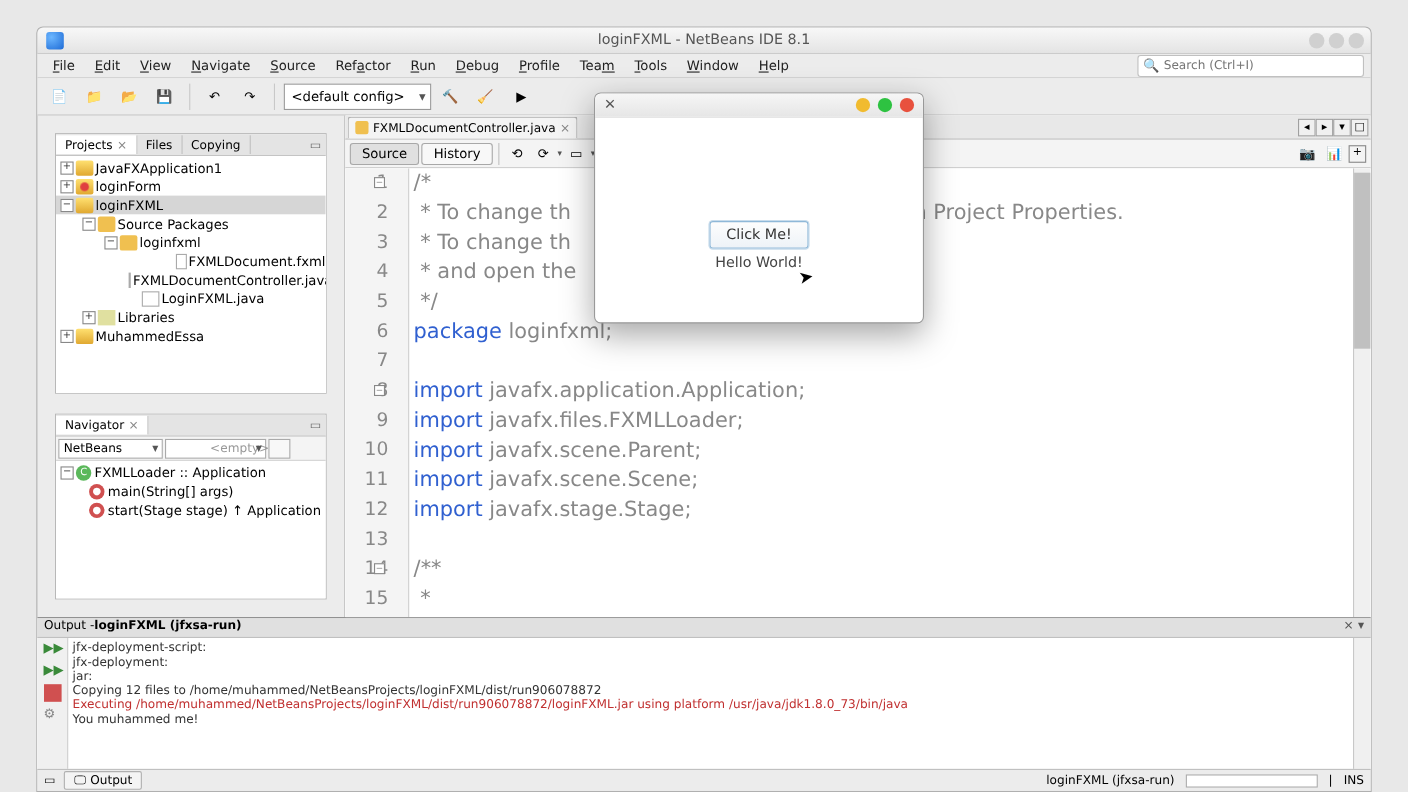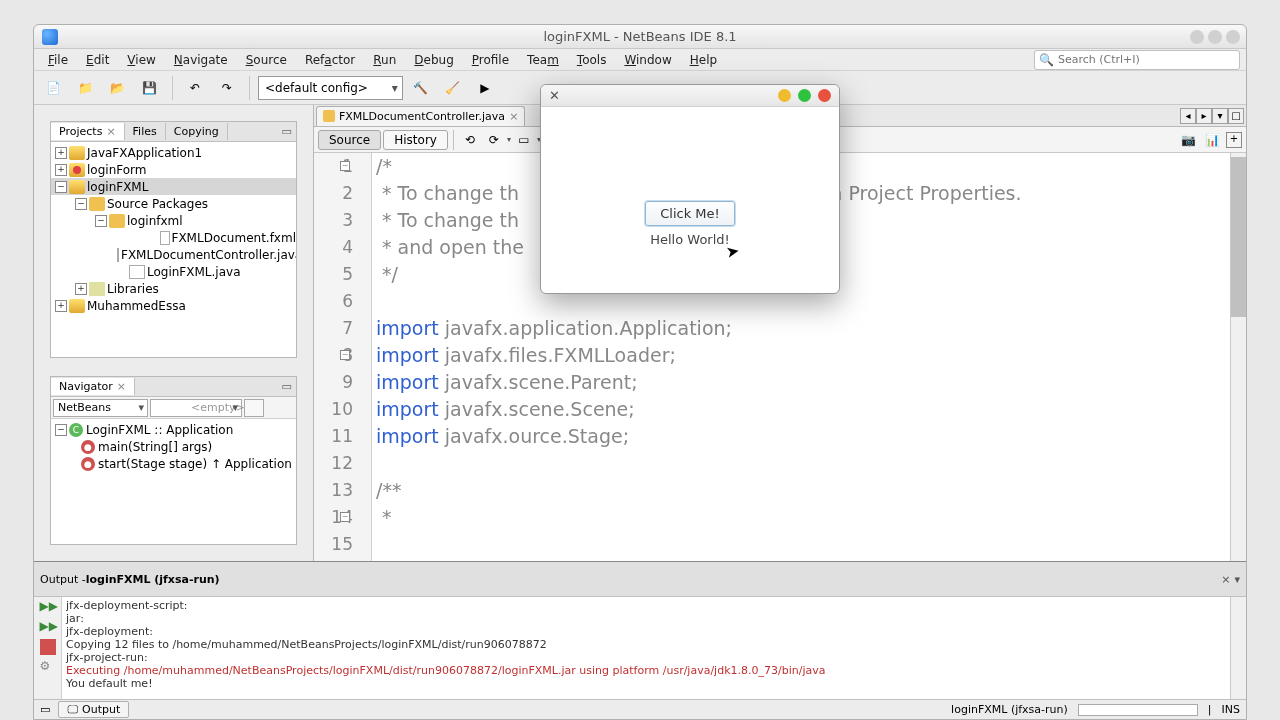--- a/index.html
+++ b/index.html
@@ -15,21 +15,21 @@
 .menubar { height: 22px; background: #ececec; display: flex; align-items: center; padding: 0 6px; gap: 2px; border-bottom: 1px solid #d4d4d4; }
 .menubar span { padding: 2px 8px; color: #222; cursor: default; }
 .menubar span u { text-decoration: underline; }
 .search-box { margin-left: auto; display: flex; align-items: center; border: 1px solid #c0c0c0; background: #fff; border-radius: 3px; height: 20px; width: 206px; }
 .search-box .sicon { padding: 0 4px; color: #888; }
 .search-box input { border: none; outline: none; font-size: 11px; color: #999; width: 100%; background: transparent; }
 
 .toolbar { height: 34px; background: #ececec; border-bottom: 1px solid #c8c8c8; display: flex; align-items: center; padding: 0 6px; gap: 4px; }
 .tbtn { width: 28px; height: 28px; border: 1px solid transparent; border-radius: 3px; display: flex; align-items: center; justify-content: center; }
 .tsep { width: 1px; height: 24px; background: #c8c8c8; margin: 0 4px; }
-.config-combo { border: 1px solid #999; background: #fff; height: 24px; padding: 0 34px 0 6px; font-size: 12px; position: relative; display:flex;align-items:center; }
+.config-combo { border: 1px solid #999; background: #fff; height: 24px; padding: 0 23px 0 6px; font-size: 12px; position: relative; display:flex;align-items:center; }
 .config-combo::after { content:"▾"; position:absolute; right:4px; color:#555; }
 
 .main-split { flex: 1; display: flex; min-height: 0; }
 .left-col { width: 280px; display: flex; flex-direction: column; border-right: 1px solid #b8b8b8; }
 .panel { background: #fff; border: 1px solid #b8b8b8; margin: 16px; display: flex; flex-direction: column; }
 .panel.projects { flex: 1.2; min-height: 0; }
 .panel.navigator { flex: 0.85; min-height: 0; margin-top: 2px; }
 
 .panel-tabs { height: 20px; background: #e4e4e4; display: flex; align-items: center; font-size: 11px; border-bottom: 1px solid #c0c0c0; }
 .panel-tabs .ptab { padding: 2px 8px; border-right: 1px solid #c0c0c0; cursor: default; position:relative; }
@@ -81,21 +81,21 @@
 .gutter{width:58px;background:#f4f4f4;border-right:1px solid #d0d0d0;text-align:right;padding-right:18px;color:#888;font-family:monospace;}
 .gutter .gline{height:27px;line-height:27px;font-size:17px;position:relative;}
 .gutter .fold{position:absolute;right:3px;width:10px;height:10px;border:1px solid #888;background:#fff;font-size:8px;line-height:8px;text-align:center;top:8px;}
 .code-lines{flex:1;font-family:monospace;font-size:19px;line-height:27px;color:#888;padding-left:4px;}
 .code-lines .cline{height:27px;white-space:pre;}
 .kw{color:#3060d0;}
 .scrollbar{width:16px;background:#f0f0f0;border-left:1px solid #c8c8c8;}
 .scrollbar .thumb{background:#c0c0c0;height:160px;margin-top:4px;}
 
 .output-panel{height:138px;border-top:1px solid #888;display:flex;flex-direction:column;background:#ececec;}
-.output-header{height:35px;background:#e0e0e0;border-bottom:1px solid #c0c0c0;display:flex;align-items:center;padding:0 6px;font-size:11px;}
+.output-header{height:18px;background:#e0e0e0;border-bottom:1px solid #c0c0c0;display:flex;align-items:flex-start;padding:0 6px;font-size:11px;}
 .output-header .oclose{margin-left:auto;display:flex;gap:4px;}
 .output-header .oclose span{cursor:pointer;color:#555;}
 .output-body{flex:1;display:flex;background:#fff;}
 .output-gutter{width:28px;background:#f0f0f0;border-right:1px solid #d0d0d0;display:flex;flex-direction:column;align-items:center;padding-top:2px;gap:4px;}
 .output-gutter span{width:16px;height:16px;display:block;}
 .og-run{color:#3a8a3a;}
 .og-stop{background:#d05050;}
 .og-gear{color:#888;}
 .output-text{flex:1;font-family:monospace;font-size:11px;line-height:13px;padding:2px 4px;overflow:auto;}
 .output-text .oline{white-space:pre;color:#333;}
@@ -240,21 +240,21 @@
         </div>
         <div class="members-bar">
           <div class="combo members">NetBeans</div>
           <div class="combo empty">&lt;empty&gt;</div>
           <div class="filtbtn"></div>
         </div>
         <div class="tree nav-tree">
           <div class="node" style="padding-left:4px">
               <span class="tw">−</span>
               <span class="m-icon c">C</span>
-              <span>LoginFXML :: Application</span>
+              <span>FXMLLoader :: Application</span>
             </div>
           <div class="node" style="padding-left:30px">
               <span class="m-icon m">●</span>
               <span>main(String[] args)</span>
             </div>
           <div class="node" style="padding-left:30px">
               <span class="m-icon m">●</span>
               <span>start(Stage stage) ↑ Application</span>
             </div>
         </div>
@@ -306,26 +306,27 @@
           <div class="gline">13</div>
           <div class="gline">14<span class="fold">−</span></div>
           <div class="gline">15</div>
         </div>
         <div class="code-lines">
           <div class="cline">/*</div>
           <div class="cline"> * To change th                                se Headers in Project Properties.</div>
           <div class="cline"> * To change th                                 Templates</div>
           <div class="cline"> * and open the</div>
           <div class="cline"> */</div>
+          <div class="cline"><span class="kw">package </span><span>loginfxml</span>;</div>
           <div class="cline"></div>
           <div class="cline"><span class="kw">import </span><span>javafx.application.Application</span>;</div>
           <div class="cline"><span class="kw">import </span><span>javafx.files.FXMLLoader</span>;</div>
           <div class="cline"><span class="kw">import </span><span>javafx.scene.Parent</span>;</div>
           <div class="cline"><span class="kw">import </span><span>javafx.scene.Scene</span>;</div>
-          <div class="cline"><span class="kw">import </span><span>javafx.ource.Stage</span>;</div>
+          <div class="cline"><span class="kw">import </span><span>javafx.stage.Stage</span>;</div>
           <div class="cline"></div>
           <div class="cline">/**</div>
           <div class="cline"> *</div>
         </div>
         <div class="scrollbar">
             <div class="thumb"></div>
           </div>
       </div>
     </div>
   </div>
@@ -341,26 +342,25 @@
     </div>
     <div class="output-body">
       <div class="output-gutter">
         <span class="og-run">▶▶</span>
         <span class="og-run">▶▶</span>
         <span class="og-stop"></span>
         <span class="og-gear">⚙</span>
       </div>
       <div class="output-text">
         <div class="oline">jfx-deployment-script:</div>
+        <div class="oline">jfx-deployment:</div>
         <div class="oline">jar:</div>
-        <div class="oline">jfx-deployment:</div>
         <div class="oline">Copying 12 files to /home/muhammed/NetBeansProjects/loginFXML/dist/run906078872</div>
-        <div class="oline">jfx-project-run:</div>
         <div class="oline red">Executing /home/muhammed/NetBeansProjects/loginFXML/dist/run906078872/loginFXML.jar using platform /usr/java/jdk1.8.0_73/bin/java</div>
-        <div class="oline">You default me!</div>
+        <div class="oline">You muhammed me!</div>
       </div>
       <div class="output-scroll"></div>
     </div>
   </div>
 
   <div class="statusbar">
     <span>▭</span>
     <div class="stab" style="margin-left:8px">
       <span>🖵</span>
         <span>Output</span>

